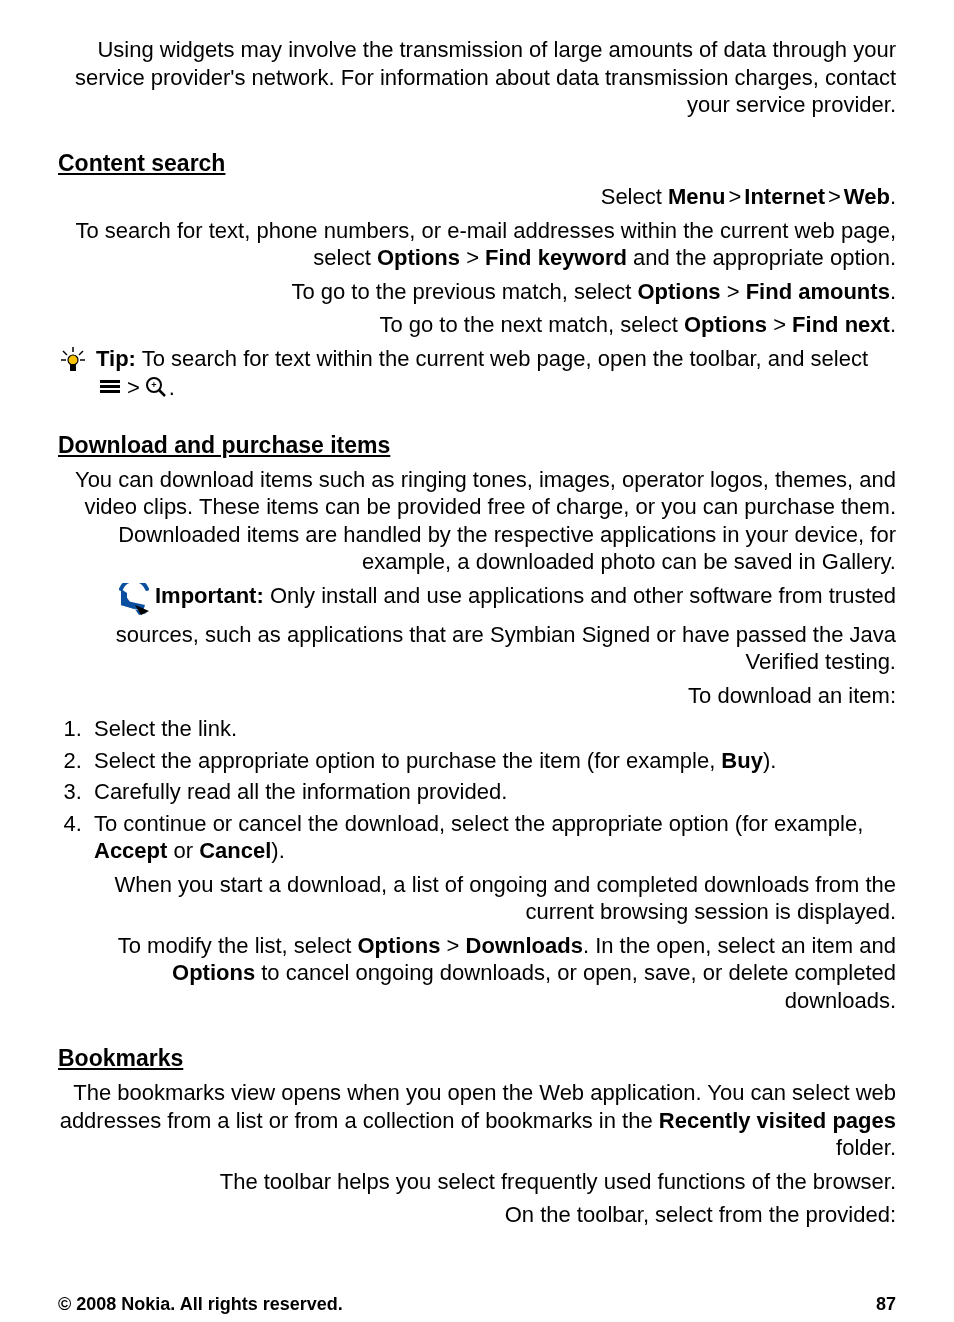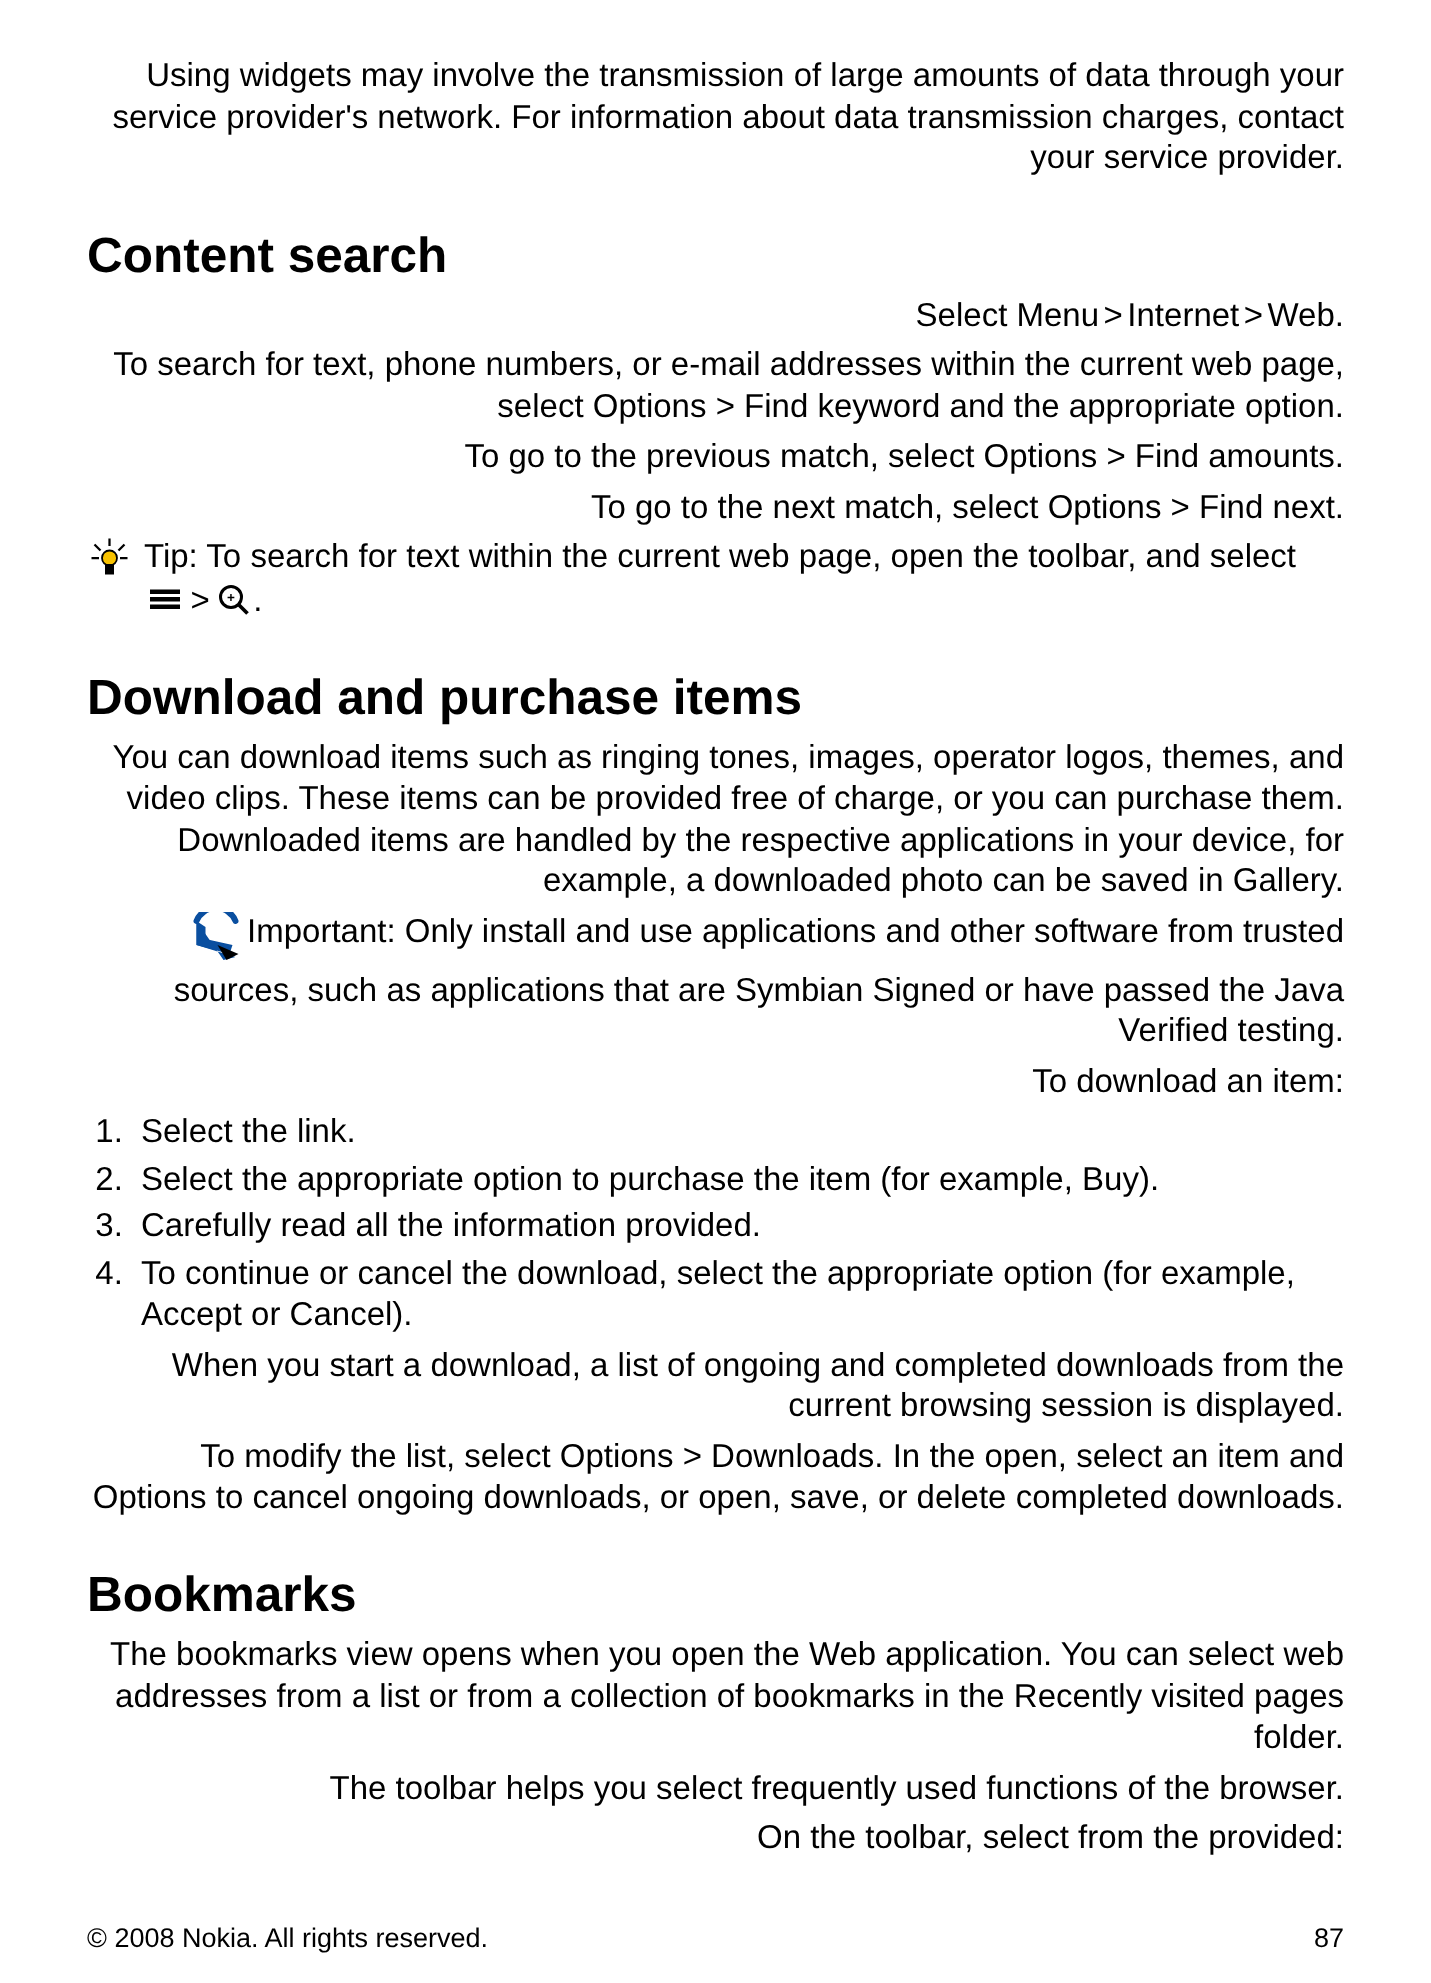--- a/index.html
+++ b/index.html
@@ -11,25 +11,26 @@
   body {
     font-family: Arial, Helvetica, sans-serif;
     font-size: 22px;
     line-height: 1.25;
     color: #000;
     padding: 30px 58px 40px 58px;
     box-sizing: border-box;
   }
   h2.section {
     font-weight: 900;
-    font-size: 33px;
+    font-size: 23px;
     margin: 30px 0 2px 0;
+    text-decoration: underline;
   }
   p { margin: 6px 0; text-align: right; }
-  .b { font-weight: 400; }
+  .b { font-weight: 700; margin-top: 22px; }
   ol {
     padding-left: 28px;
     margin: 6px 0;
   }
   ol li { margin: 4px 0 4px 2px; padding-left: 6px; }
   .tip-row { display: flex; align-items: flex-start; margin-top: 4px; justify-content: flex-end; }
   .tip-icon { width: 32px; flex: none; margin-right: 6px; }
   .important-icon { display: inline-block; vertical-align: -18px; margin-right: 2px; }
   .footer {
     display: flex;

